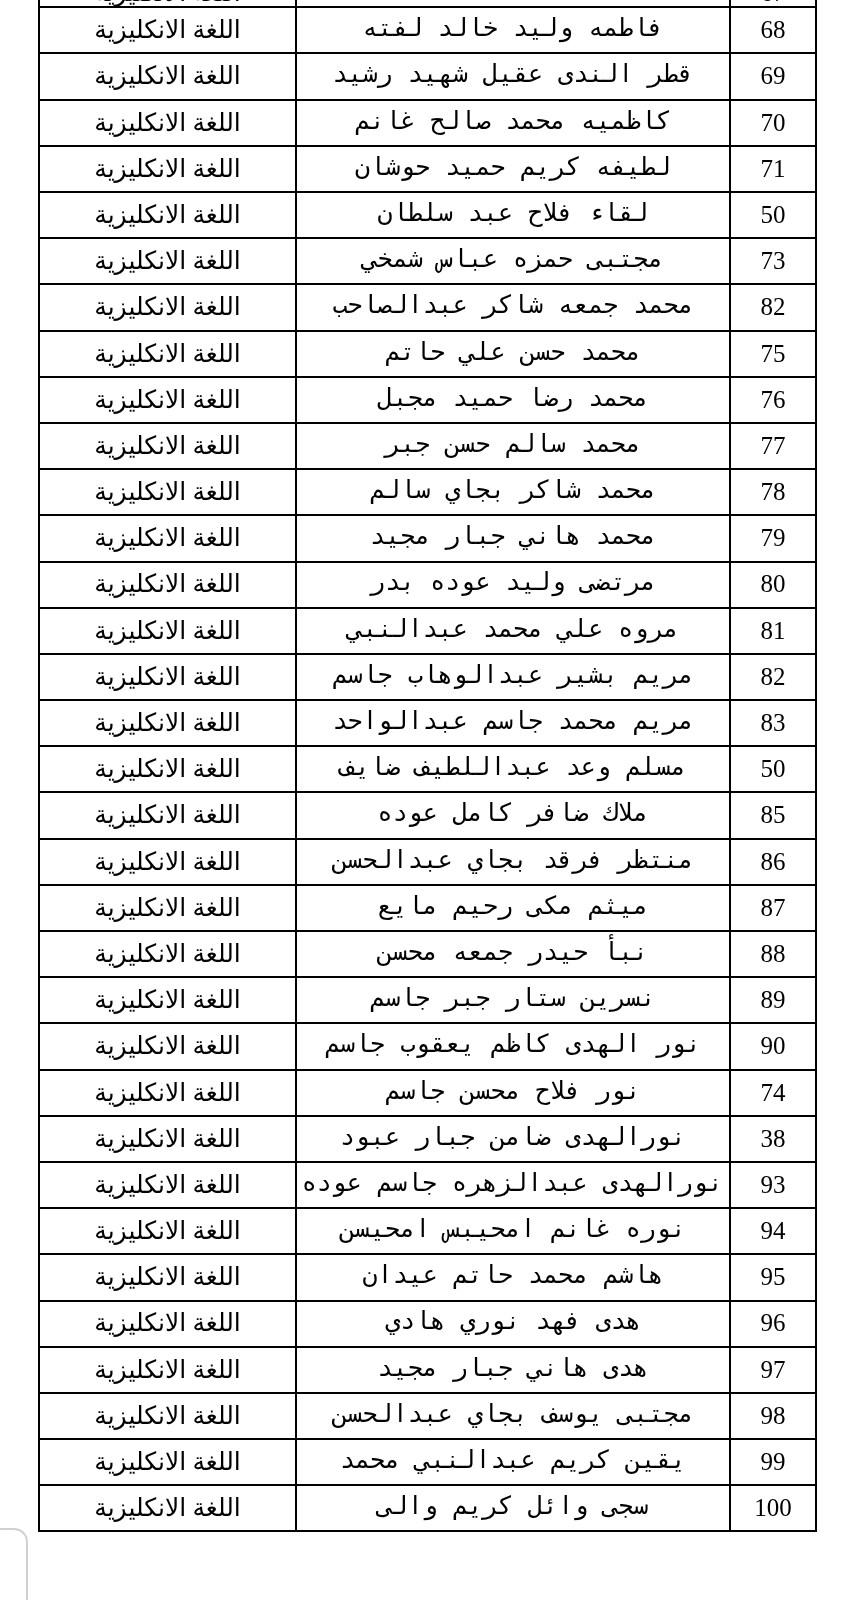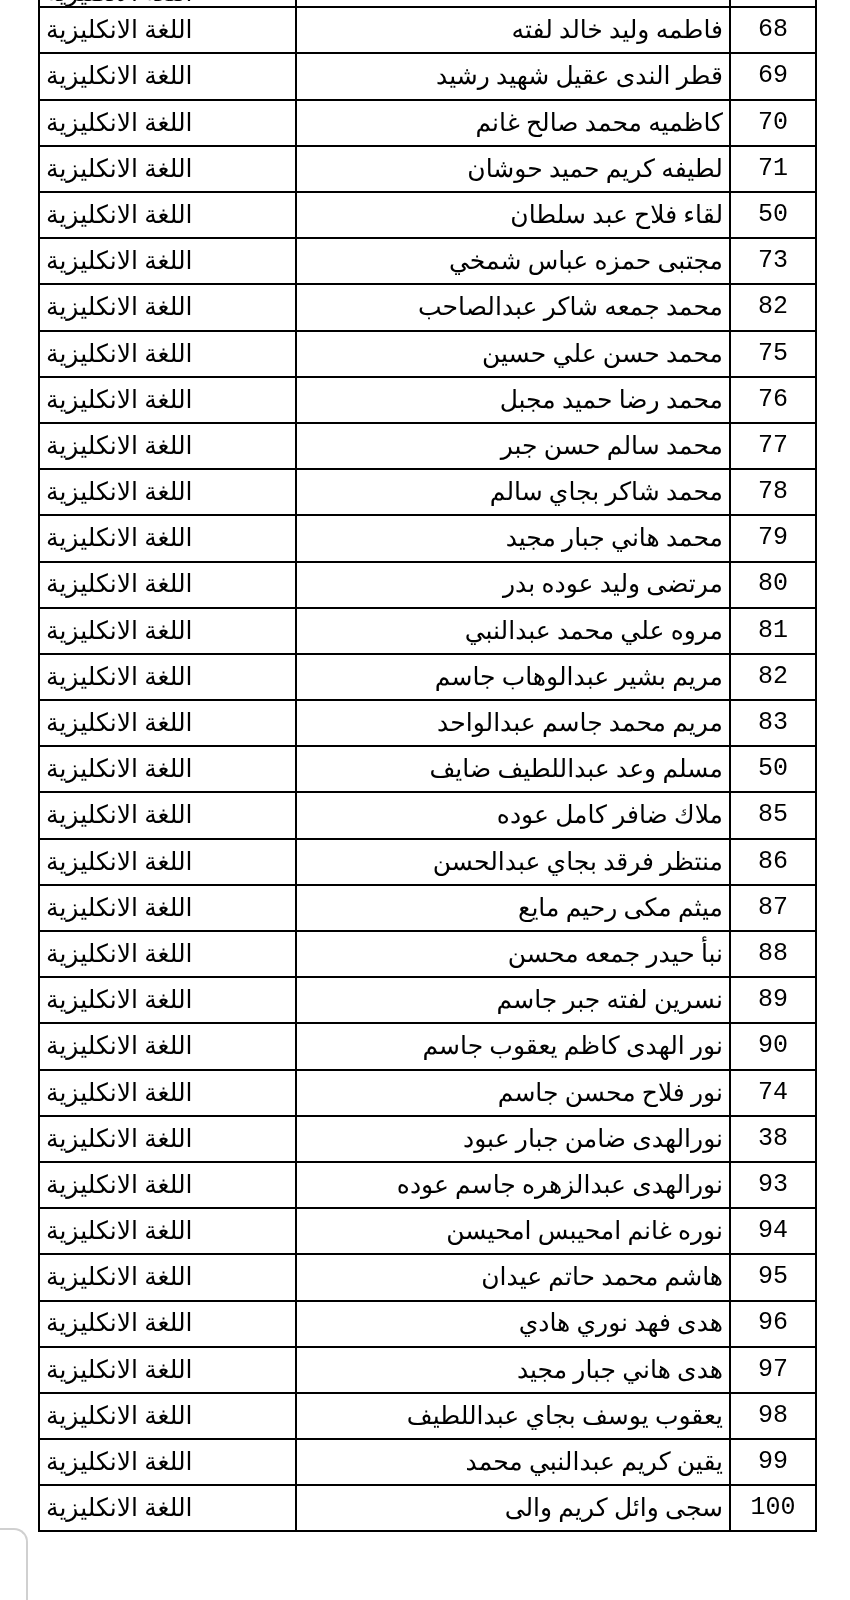--- a/index.html
+++ b/index.html
@@ -47,31 +47,33 @@
     color: #000;
     white-space: nowrap;
     overflow: hidden;
     vertical-align: middle;
   }
 
   td.col-num {
     width: 72px;
     text-align: center;
     direction: ltr;
-    font-family: Liberation Mono, monospace;
+    font-family: Liberation Serif, serif;
     font-size: 25px;
   }
 
   td.col-name {
     width: 420px;
+    text-align: center;
+    font-family: Liberation Mono, monospace;
   }
 
   td.col-dept {
     width: 243px;
-    text-align: left;
+    text-align: center;
   }
 
   
   tr.clipped td {
     height: 22px;
   }
 
   .rounded-corner {
     position: absolute;
     left: 0px;
@@ -126,21 +128,21 @@
             <td class="col-name">مجتبى حمزه عباس شمخي</td>
             <td class="col-dept">اللغة الانكليزية</td>
           </tr>
           <tr>
             <td class="col-num">82</td>
             <td class="col-name">محمد جمعه شاكر عبدالصاحب</td>
             <td class="col-dept">اللغة الانكليزية</td>
           </tr>
           <tr>
             <td class="col-num">75</td>
-            <td class="col-name">محمد حسن علي حسين</td>
+            <td class="col-name">محمد حسن علي حاتم</td>
             <td class="col-dept">اللغة الانكليزية</td>
           </tr>
           <tr>
             <td class="col-num">76</td>
             <td class="col-name">محمد رضا حميد مجبل</td>
             <td class="col-dept">اللغة الانكليزية</td>
           </tr>
           <tr>
             <td class="col-num">77</td>
             <td class="col-name">محمد سالم حسن جبر</td>
@@ -196,21 +198,21 @@
             <td class="col-name">ميثم مكى رحيم مايع</td>
             <td class="col-dept">اللغة الانكليزية</td>
           </tr>
           <tr>
             <td class="col-num">88</td>
             <td class="col-name">نبأ حيدر جمعه محسن</td>
             <td class="col-dept">اللغة الانكليزية</td>
           </tr>
           <tr>
             <td class="col-num">89</td>
-            <td class="col-name">نسرين لفته جبر جاسم</td>
+            <td class="col-name">نسرين ستار جبر جاسم</td>
             <td class="col-dept">اللغة الانكليزية</td>
           </tr>
           <tr>
             <td class="col-num">90</td>
             <td class="col-name">نور الهدى كاظم يعقوب جاسم</td>
             <td class="col-dept">اللغة الانكليزية</td>
           </tr>
           <tr>
             <td class="col-num">74</td>
             <td class="col-name">نور فلاح محسن جاسم</td>
@@ -241,21 +243,21 @@
             <td class="col-name">هدى فهد نوري هادي</td>
             <td class="col-dept">اللغة الانكليزية</td>
           </tr>
           <tr>
             <td class="col-num">97</td>
             <td class="col-name">هدى هاني جبار مجيد</td>
             <td class="col-dept">اللغة الانكليزية</td>
           </tr>
           <tr>
             <td class="col-num">98</td>
-            <td class="col-name">يعقوب يوسف بجاي عبداللطيف</td>
+            <td class="col-name">مجتبى يوسف بجاي عبدالحسن</td>
             <td class="col-dept">اللغة الانكليزية</td>
           </tr>
           <tr>
             <td class="col-num">99</td>
             <td class="col-name">يقين كريم عبدالنبي محمد</td>
             <td class="col-dept">اللغة الانكليزية</td>
           </tr>
           <tr>
             <td class="col-num">100</td>
             <td class="col-name">سجى وائل كريم والى</td>

